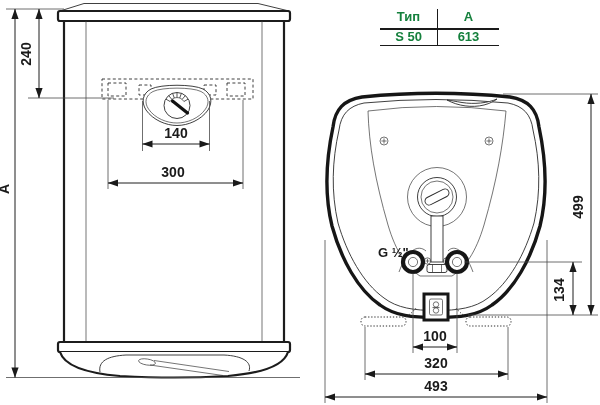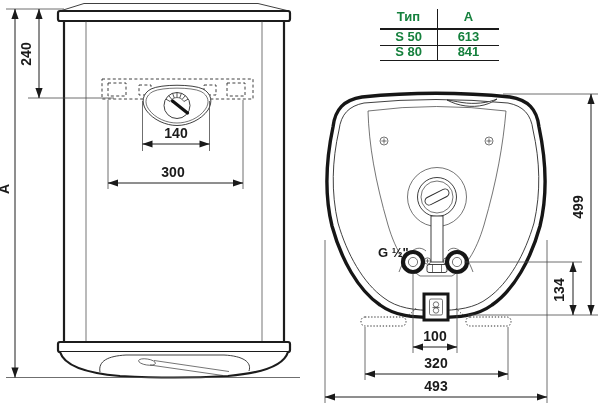--- a/index.html
+++ b/index.html
@@ -205,19 +205,15 @@
 
   <div class="spec-table">
     <div class="t-row t-head">
       <div class="t-c1">Тип</div>
       <div class="t-c2">А</div>
     </div>
     <div class="t-row t-data">
       <div class="t-c1">S 50</div>
       <div class="t-c2">613</div>
     </div>
-    <div class="t-row t-data">
-      <div class="t-c1">S 80</div>
-      <div class="t-c2">841</div>
-    </div>
   </div>
 
 </div>
 
 </body></html>

